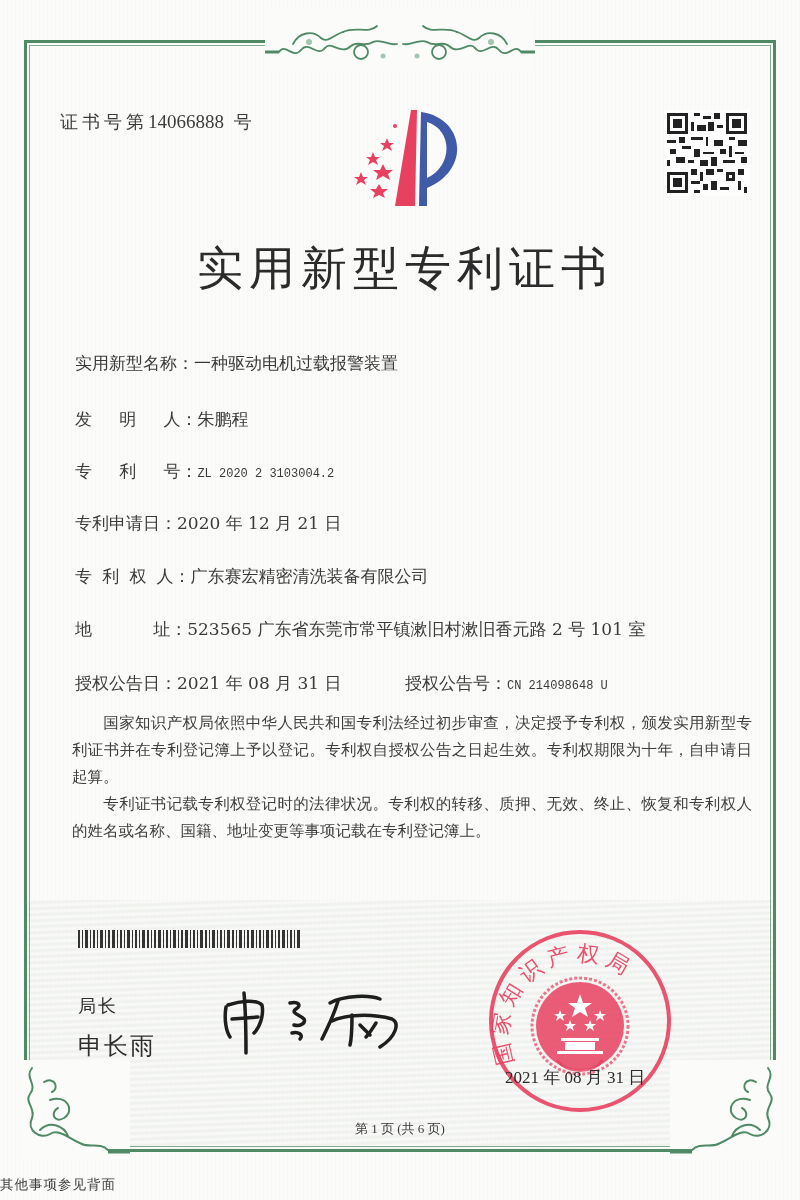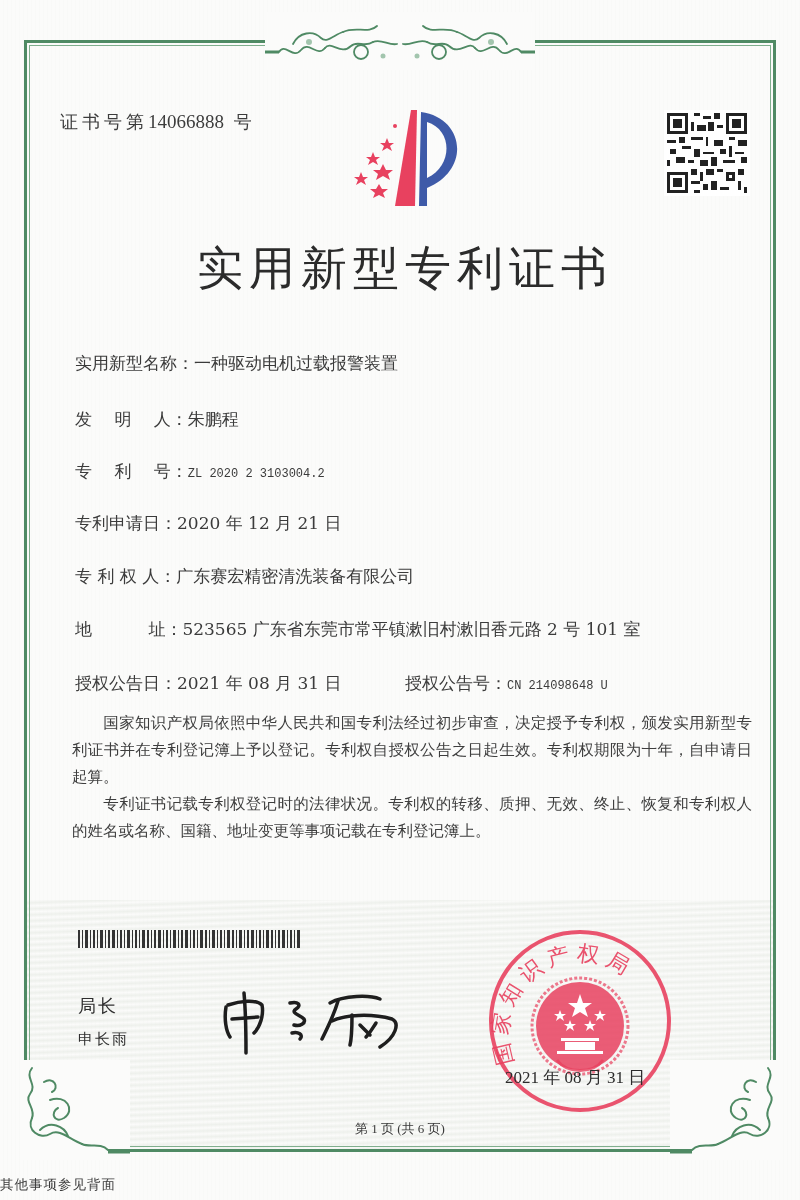--- a/index.html
+++ b/index.html
@@ -22,31 +22,31 @@
   .cert-no { position:absolute; left:60px; top:110px; font-size:18px; letter-spacing:4px; color:#3c3c3c; }
   .cert-no .num { letter-spacing:0; font-family:"Liberation Serif", serif; font-size:19px; }
 
   .logo { position:absolute; left:335px; top:100px; width:130px; height:110px; }
   .qr { position:absolute; left:664px; top:110px; width:86px; height:86px; }
 
   .title { position:absolute; left:0; width:800px; top:238px; text-align:center;
     font-size:46px; letter-spacing:6px; color:#2b2b2b; font-family:"DejaVu Serif", serif;padding-left:10px; }
 
   .field { position:absolute; left:75px; font-size:17px; color:#3b3b3b; white-space:nowrap; }
-  .field .lbl { display:inline-block; }
+  .field .lbl { display:inline-block;font-family:Liberation Mono, monospace; }
   .field .val { display:inline-block; }
   .mono { font-family:"Liberation Mono", "DejaVu Sans Mono", monospace; font-size:12px; }
 
   .para { position:absolute; left:72px; width:680px; font-size:15.5px; line-height:27px; color:#3e3e3e;
     font-family:"DejaVu Serif", serif; text-align:justify; }
   .para .indent { display:inline-block; width:31px; }
 
   .barcode { position:absolute; left:78px; top:930px; width:222px; height:18px; }
   .director-title { position:absolute; left:78px; top:994px; font-size:18px; letter-spacing:2px; color:#2e2e2e; font-family:Liberation Mono, monospace; }
-  .director-name { position:absolute; left:78px; top:1030px; font-size:15px; letter-spacing:2px; color:#2e2e2e; font-family:"DejaVu Sans", sans-serif; }
+  .director-name { position:absolute; left:78px; top:1030px; font-size:24px; letter-spacing:2px; color:#2e2e2e; font-family:"DejaVu Sans", sans-serif; }
   .signature { position:absolute; left:220px; top:985px; width:190px; height:70px; }
 
   .seal { position:absolute; left:487px; top:928px; width:186px; height:186px; }
   .seal-date { position:absolute; left:505px; top:1066px; font-size:17px; color:#2b2b2b; font-family:"Liberation Serif", serif; }
 
   .page-no { position:absolute; left:0; width:800px; top:1120px; text-align:center; font-size:13px; color:#3a3a3a; font-family:"Liberation Serif", serif; }
   .back-note { position:absolute; left:0; width:800px; top:1176px; text-align:left; font-size:13.5px; letter-spacing:1px; color:#3a3a3a; }
 </style>
 </head>
 <body>

